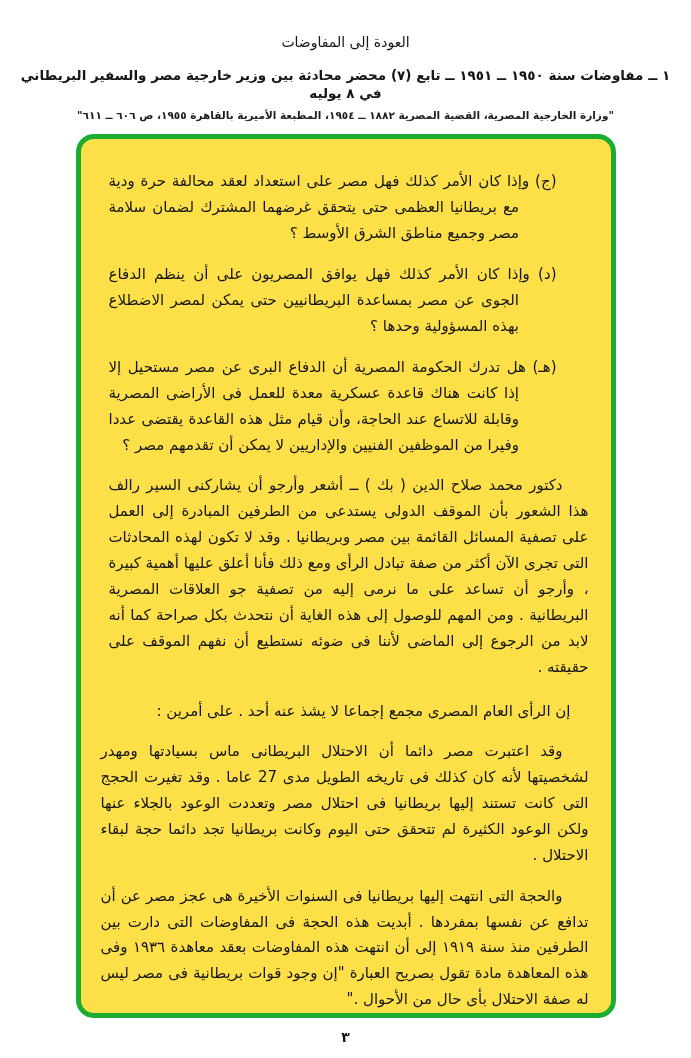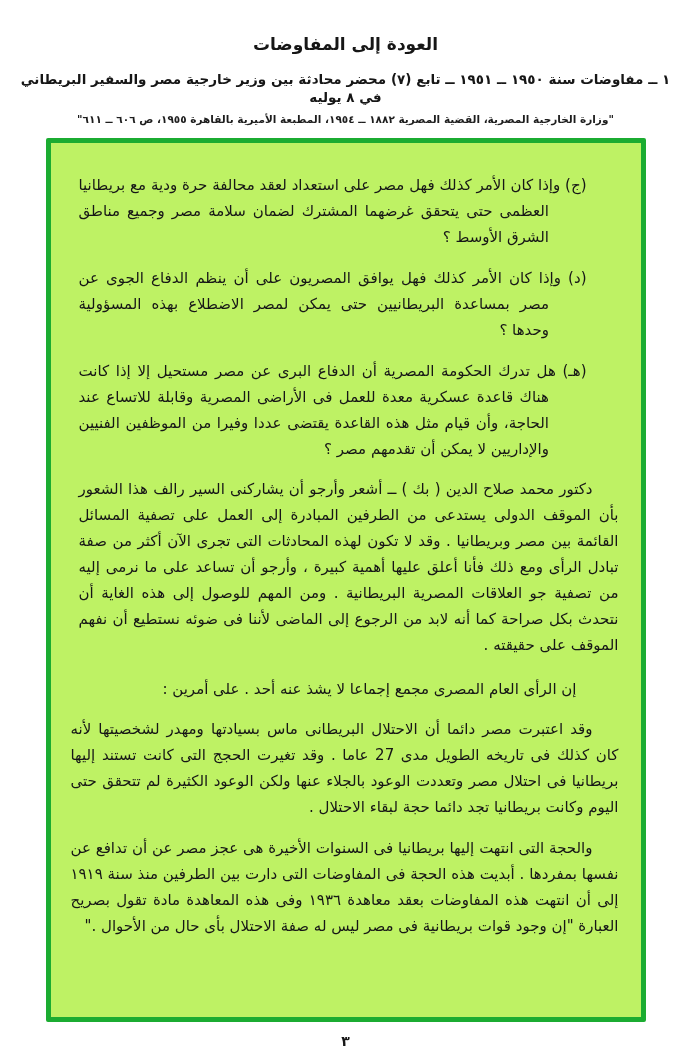--- a/index.html
+++ b/index.html
@@ -13,65 +13,65 @@
     color: #161616;
     direction: rtl;
     position: relative;
     overflow: hidden;
   }
   .page-header {
     padding-top: 34px;
     text-align: center;
   }
   .page-title {
-    font-size: 17px;
-    font-weight: bold;
+    font-size: 14px;
+    font-weight: normal;
     letter-spacing: 0.5px;
   }
   .doc-heading {
     margin-top: 17px;
     padding: 0 8px;
     font-size: 13.5px;
     font-weight: bold;
     line-height: 1.3;
   }
   .source-citation {
     margin-top: 7px;
     font-size: 10.5px;
     font-weight: bold;
     text-align: center;
     color: #1d1d1d;
   }
   .content-frame {
-    width: 600px;
+    width: 540px;
     height: 884px;
     margin: 13px auto 0;
     border: 5px solid var(--accent, #1bac31);
-    border-radius: 2px;
+    border-radius: 18px;
     padding: 30px 20px 18px 18px;
     overflow: hidden;
-    background: #bef264;
+    background: #fde047;
   }
   .body-text {
     font-size: 15px;
     line-height: 1.73;
     text-align: justify;
   }
   p.q {
     margin: 0 34px 15px 10px;
     padding-right: 2.5em;
     text-indent: -2.5em;
   }
   p.q .marker { font-weight: normal; }
   p.speech {
     margin: 4px 2px 15px 10px;
     text-indent: 26px;
   }
   p.lead-in {
-    margin: 18px 44px 10px 0;
+    margin: 18px 20px 10px 0;
   }
   p.list-item {
     margin: 0 52px 7px 0;
   }
   p.closing {
     margin: 14px 2px 15px 2px;
     text-indent: 26px;
   }
   .page-footer {
     margin-top: 9px;

